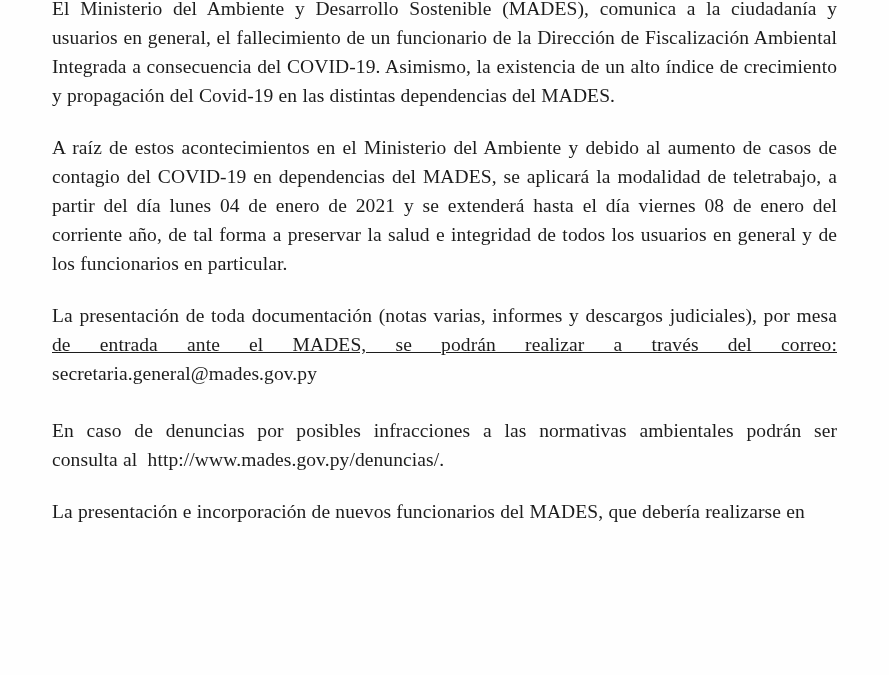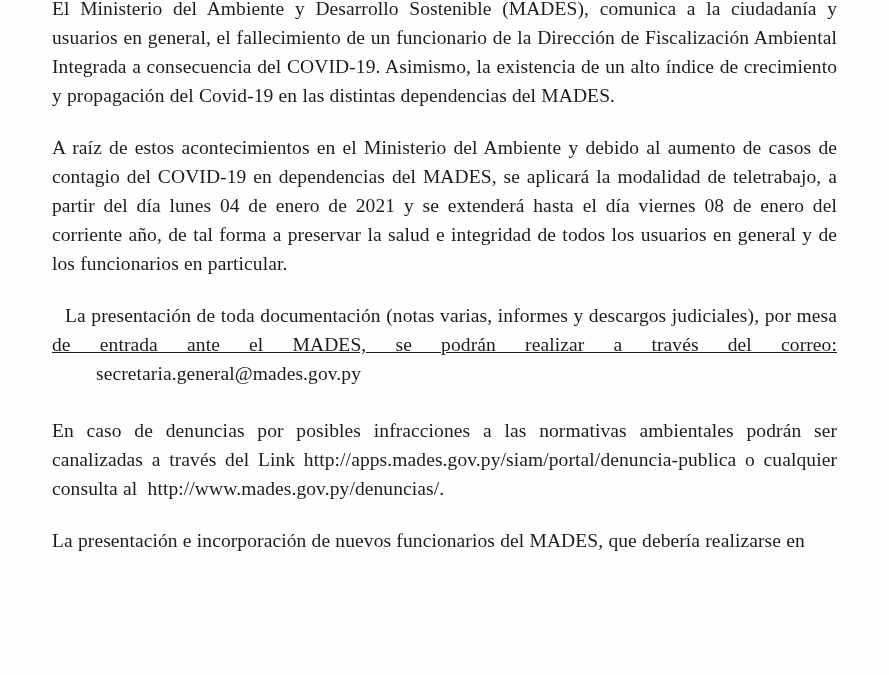--- a/index.html
+++ b/index.html
@@ -60,28 +60,27 @@
 <div id="page">
 
   <div id="doc-body">
 
     <p class="para">El Ministerio del Ambiente y Desarrollo Sostenible (MADES), comunica a la ciudadanía y usuarios en general, el fallecimiento de un funcionario de la Dirección de Fiscalización Ambiental Integrada a consecuencia del COVID-19. Asimismo, la existencia de un alto índice de crecimiento y propagación del Covid-19 en las distintas dependencias del MADES.</p>
 
     <p class="para">A raíz de estos acontecimientos en el Ministerio del Ambiente y debido al aumento de casos de contagio del COVID-19 en dependencias del MADES, se aplicará la modalidad de teletrabajo, a partir del día lunes 04 de enero de 2021 y se extenderá hasta el día viernes 08 de enero del corriente año, de tal forma a preservar la salud e integridad de todos los usuarios en general y de los funcionarios en particular.</p>
 
 
     <p class="para">
-      <span class="line force-justify-last" style="display: block; text-align: justify; text-align-last: justify; margin-left: 13px;">La presentación de toda documentación (notas varias, informes y descargos judiciales), por mesa</span>
+      <span class="line force-justify-last" style="display: block; text-align: justify; text-align-last: justify;">La presentación de toda documentación (notas varias, informes y descargos judiciales), por mesa</span>
       <span class="line" style="display: block; text-align: justify; text-align-last: justify; text-decoration: underline;">de entrada ante el MADES, se podrán realizar a través del correo:</span>
-      <span class="line" style="display: block; text-align: justify; margin-left: 44px;">secretaria.general@mades.gov.py</span>
+      <span class="line" style="display: block; text-align: justify;">secretaria.general@mades.gov.py</span>
     </p>
 
     <p class="para">
       <span class="line" style="display: block; text-align: justify; text-align-last: justify; margin-top: 28px;">En caso de denuncias por posibles infracciones a las normativas ambientales podrán ser</span>
-      <span class="line" style="display: block; text-align: justify; text-align-last: justify;">canalizadas a través del Link http://apps.mades.gov.py/siam/portal/denuncia-publica o cualquier</span>
       <span class="line" style="display: block; text-align: justify; white-space: pre;">consulta al  http://www.mades.gov.py/denuncias/.</span>
     </p>
 
     <p class="para clipped">La presentación e incorporación de nuevos funcionarios del MADES, que debería realizarse en</p>
 
   </div>
 
 </div>
 
 </body></html>

